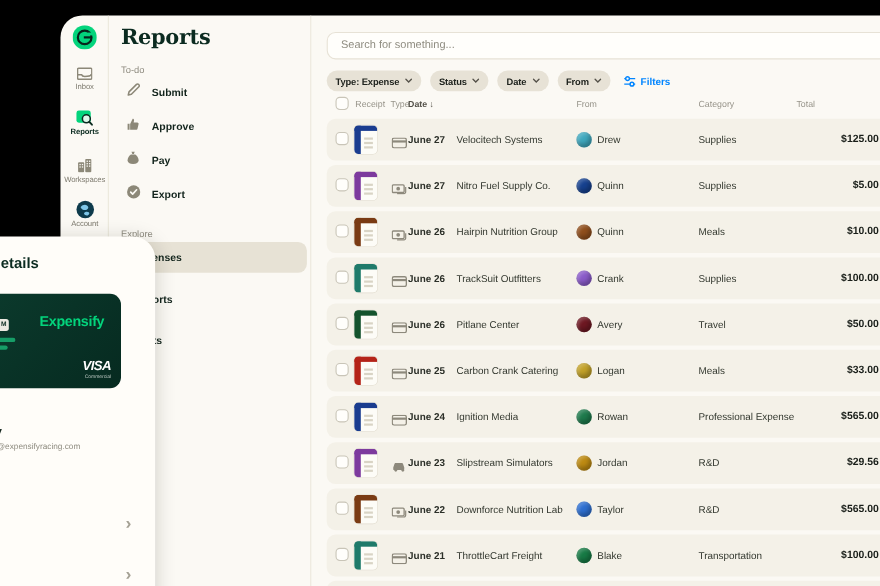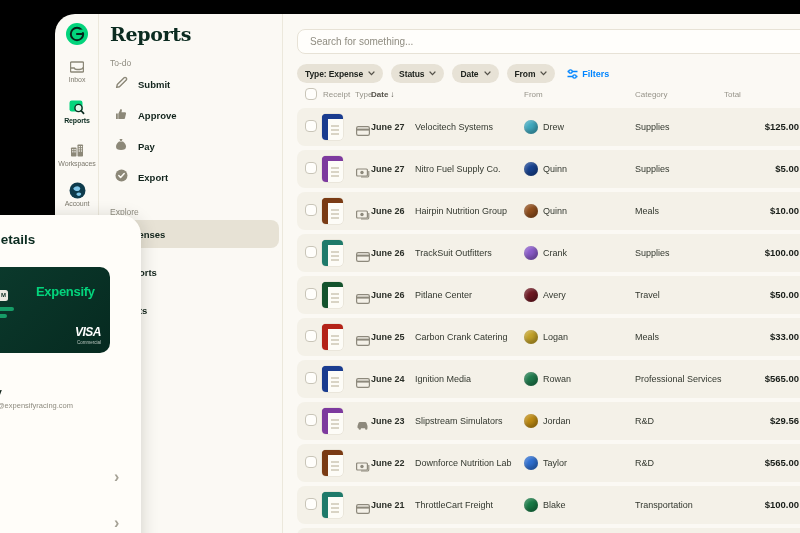--- a/index.html
+++ b/index.html
@@ -403,21 +403,21 @@
             <div class="ln" style="top: 19px;"></div>
           </div>
           <div class="typeic"><svg width="14" height="10" viewBox="0 0 14 10">
               <rect x="0.6" y="0.6" width="12.8" height="8.8" rx="1.6" fill="none" stroke="#8D897C" stroke-width="1.2"></rect>
               <rect x="0.6" y="2.6" width="12.8" height="2" fill="#8D897C"></rect>
             </svg></div>
           <div class="cell c-date">June 24</div>
           <div class="cell c-merchant">Ignition Media</div>
           <div class="avatar" style="background: rgb(30, 122, 76);"></div>
           <div class="cell c-from">Rowan</div>
-          <div class="cell c-cat">Professional Services</div>
+          <div class="cell c-cat">Professional Expense</div>
           <div class="c-total">$565.00</div>
           <div class="pill gray"></div>
         </div>
         <div class="row" style="top: 388px;">
           <span class="cb"></span>
           <div class="receipt">
             <div class="rl" style="background: rgb(125, 58, 158);"></div>
             <div class="rt" style="background: rgb(125, 58, 158);"></div>
             <div class="ln" style="top: 11px;"></div>
             <div class="ln" style="top: 15px;"></div>

